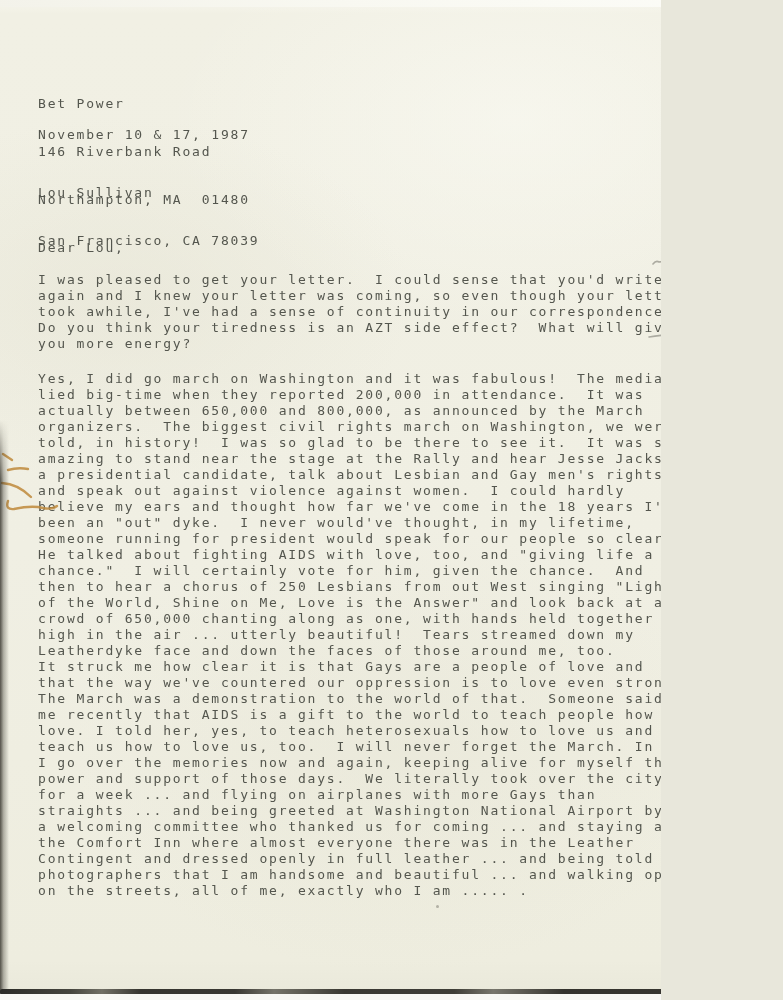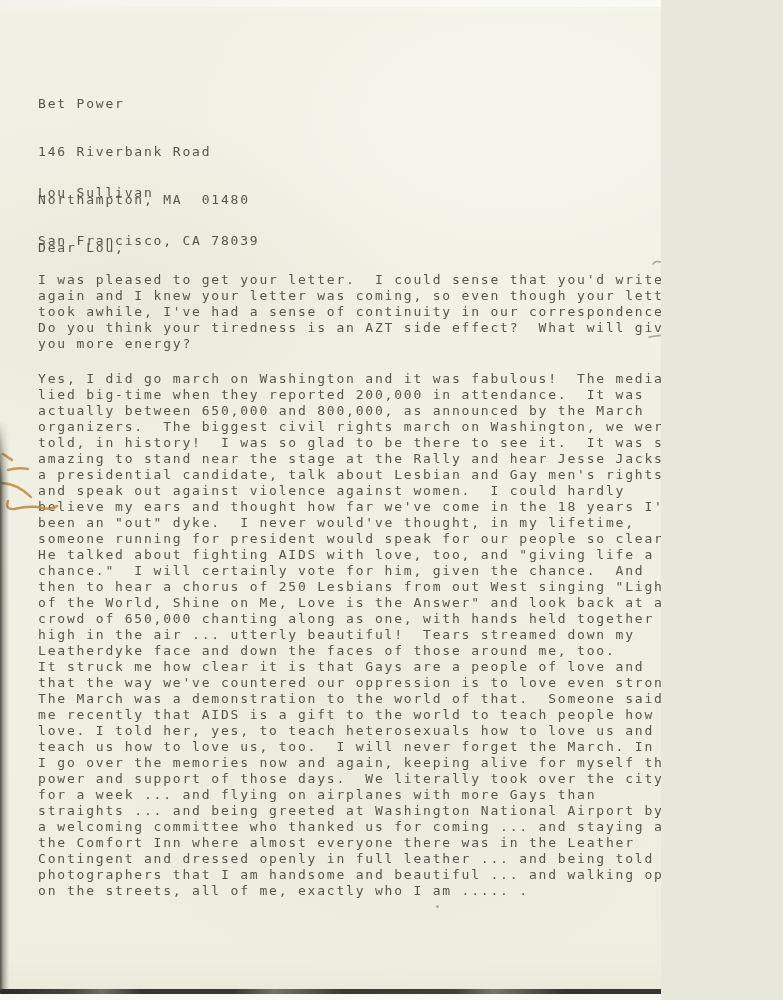--- a/index.html
+++ b/index.html
@@ -61,20 +61,21 @@
 <div id="page">
 
   <div class="top-edge"></div>
 
   <div class="tw-block" style="top:64px">
     <div>Bet Power</div>
     <div>146 Riverbank Road</div>
     <div>Northampton, MA  01480</div>
   </div>
 
+  <div class="tw-block" style="top:127px">November 10 &amp; 17, 1987</div>
 
   <div class="tw-block" style="top:153px">
     <div>Lou Sullivan</div>
     <div>San Francisco, CA 78039</div>
   </div>
 
   <div class="tw-block" style="top:240px">Dear Lou,</div>
 
   <pre class="tw-block" style="top:272px">I was pleased to get your letter.  I could sense that you'd write
 again and I knew your letter was coming, so even though your letter

